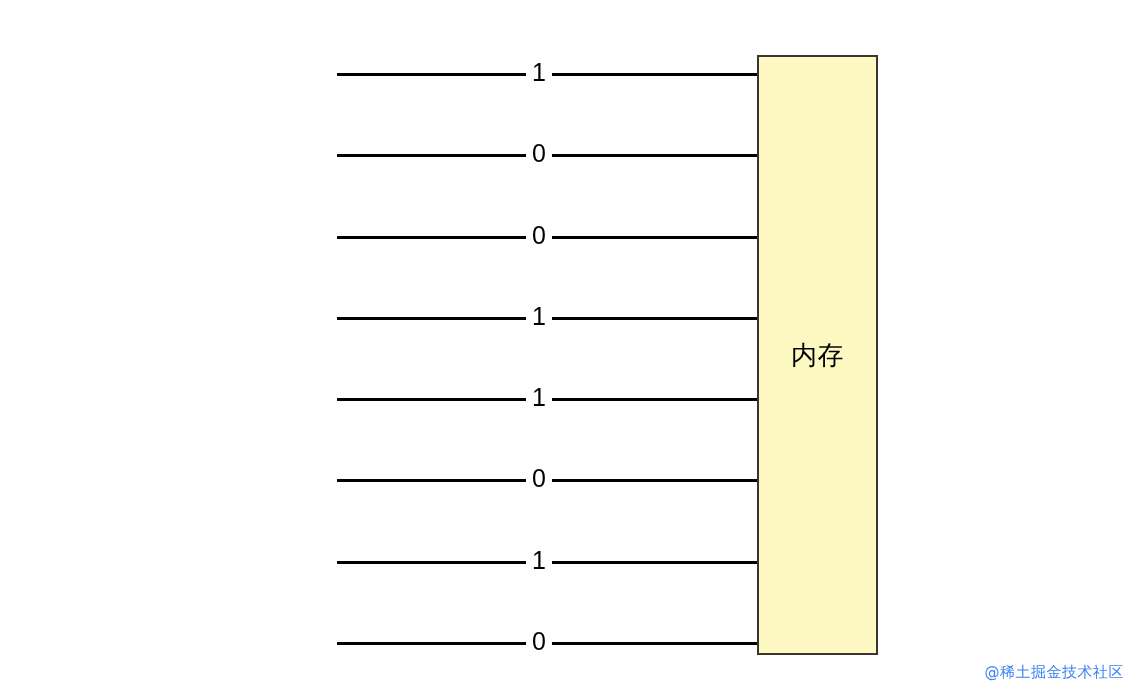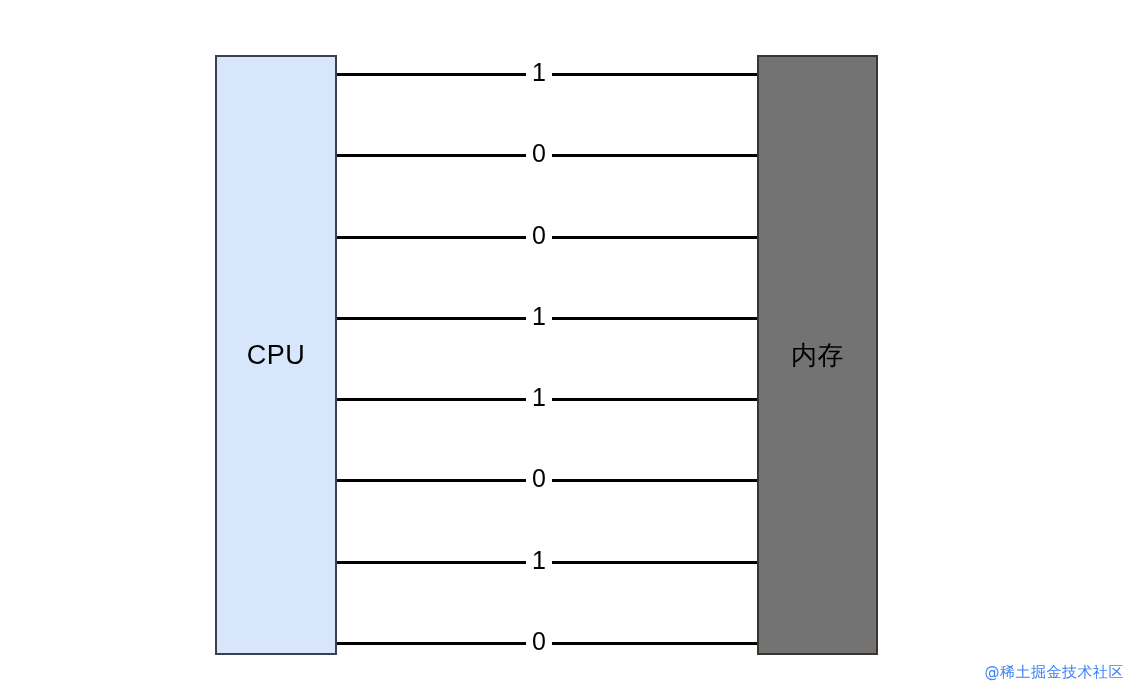--- a/index.html
+++ b/index.html
@@ -32,21 +32,21 @@
     width: 122px;
     height: 600px;
     background: #d8e6fb;
     border-color: #39404e;
   }
   #memory-box {
     left: 757px;
     top: 55px;
     width: 121px;
     height: 600px;
-    background: #737373;
+    background: #fef9c3;
     border-color: #3b352e;
   }
   .node-label {
     font-size: 26px;
     color: #000000;
     letter-spacing: 0.5px;
     line-height: 1;
     user-select: none;
   }
   #cpu-label {
@@ -83,23 +83,20 @@
     letter-spacing: 0.5px;
     user-select: none;
     white-space: nowrap;
   }
 </style>
 </head>
 <body>
 
 <div id="canvas">
 
-  <div id="cpu-box" class="node-box">
-    <span id="cpu-label" class="node-label">CPU</span>
-  </div>
 
   <div id="memory-box" class="node-box">
     <span id="memory-label" class="node-label">内存</span>
   </div>
 
   <div id="bus-lines">
       <div class="bus-line" style="left: 337px; top: 73px; width: 420px; border-top-color: rgb(0, 0, 0);"></div>
       <div class="bit-label" style="left: 526px; top: 60px;">1</div>
       <div class="bus-line" style="left: 337px; top: 154.286px; width: 420px; border-top-color: rgb(0, 0, 0);"></div>
       <div class="bit-label" style="left: 526px; top: 141.286px;">0</div>

